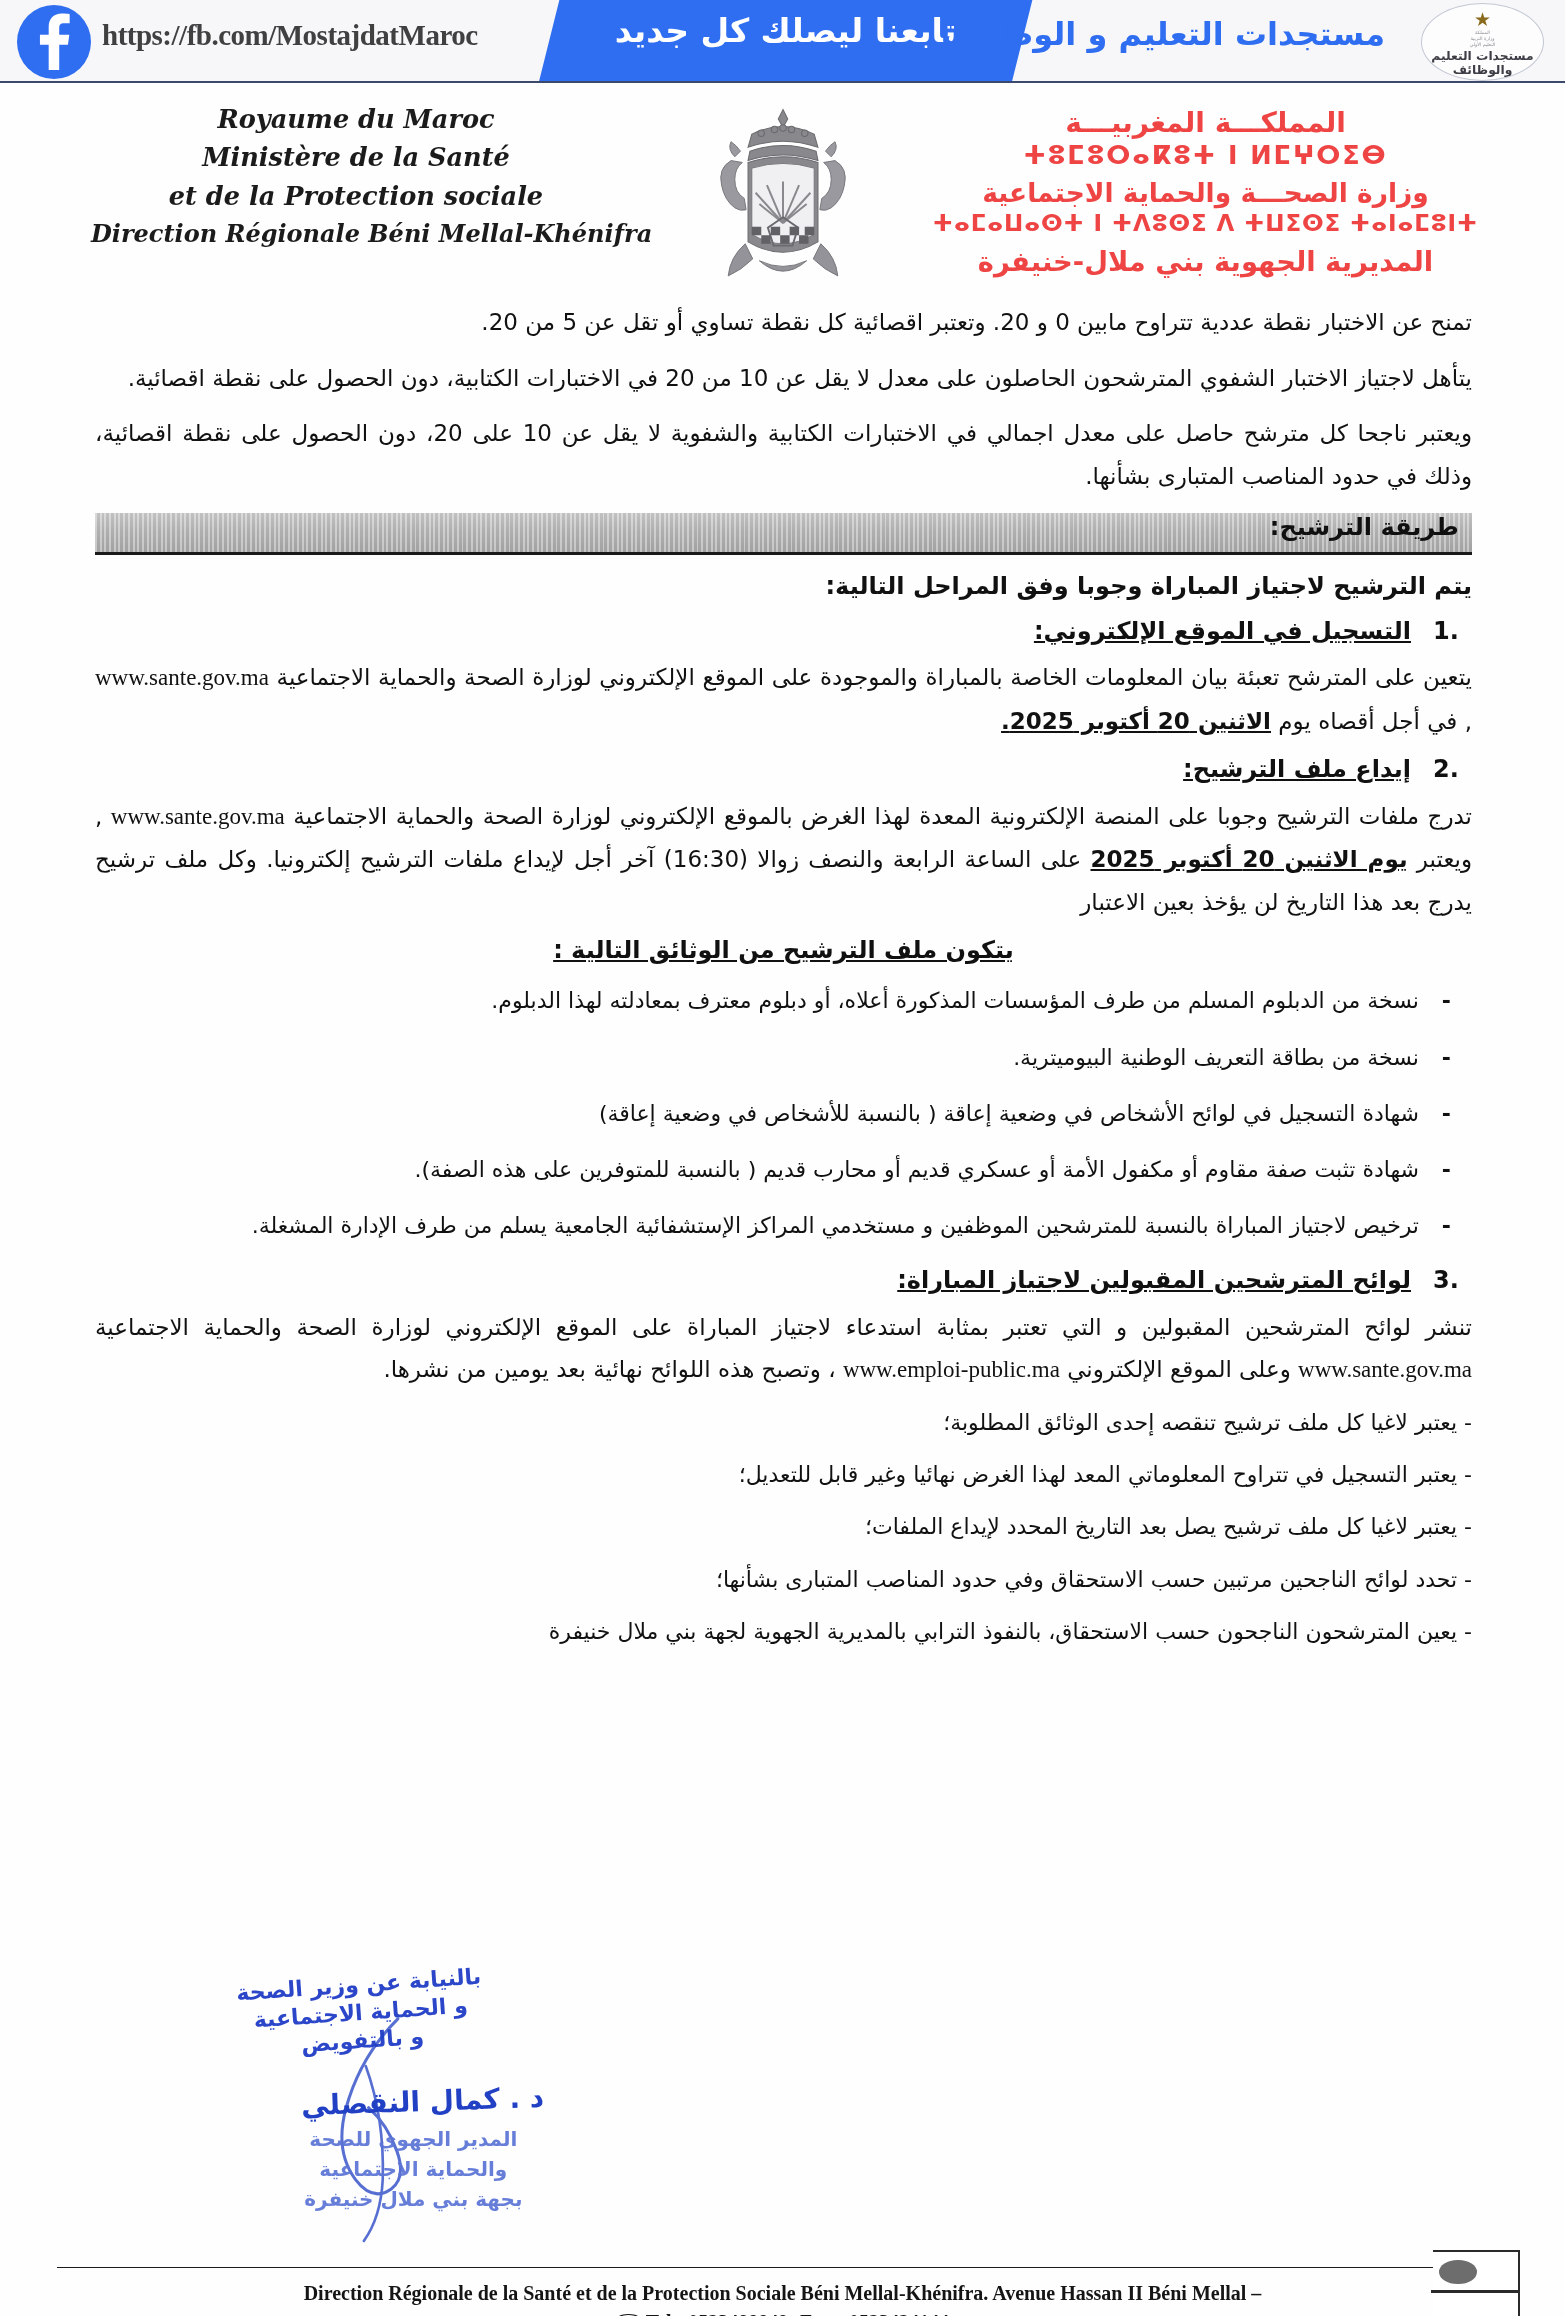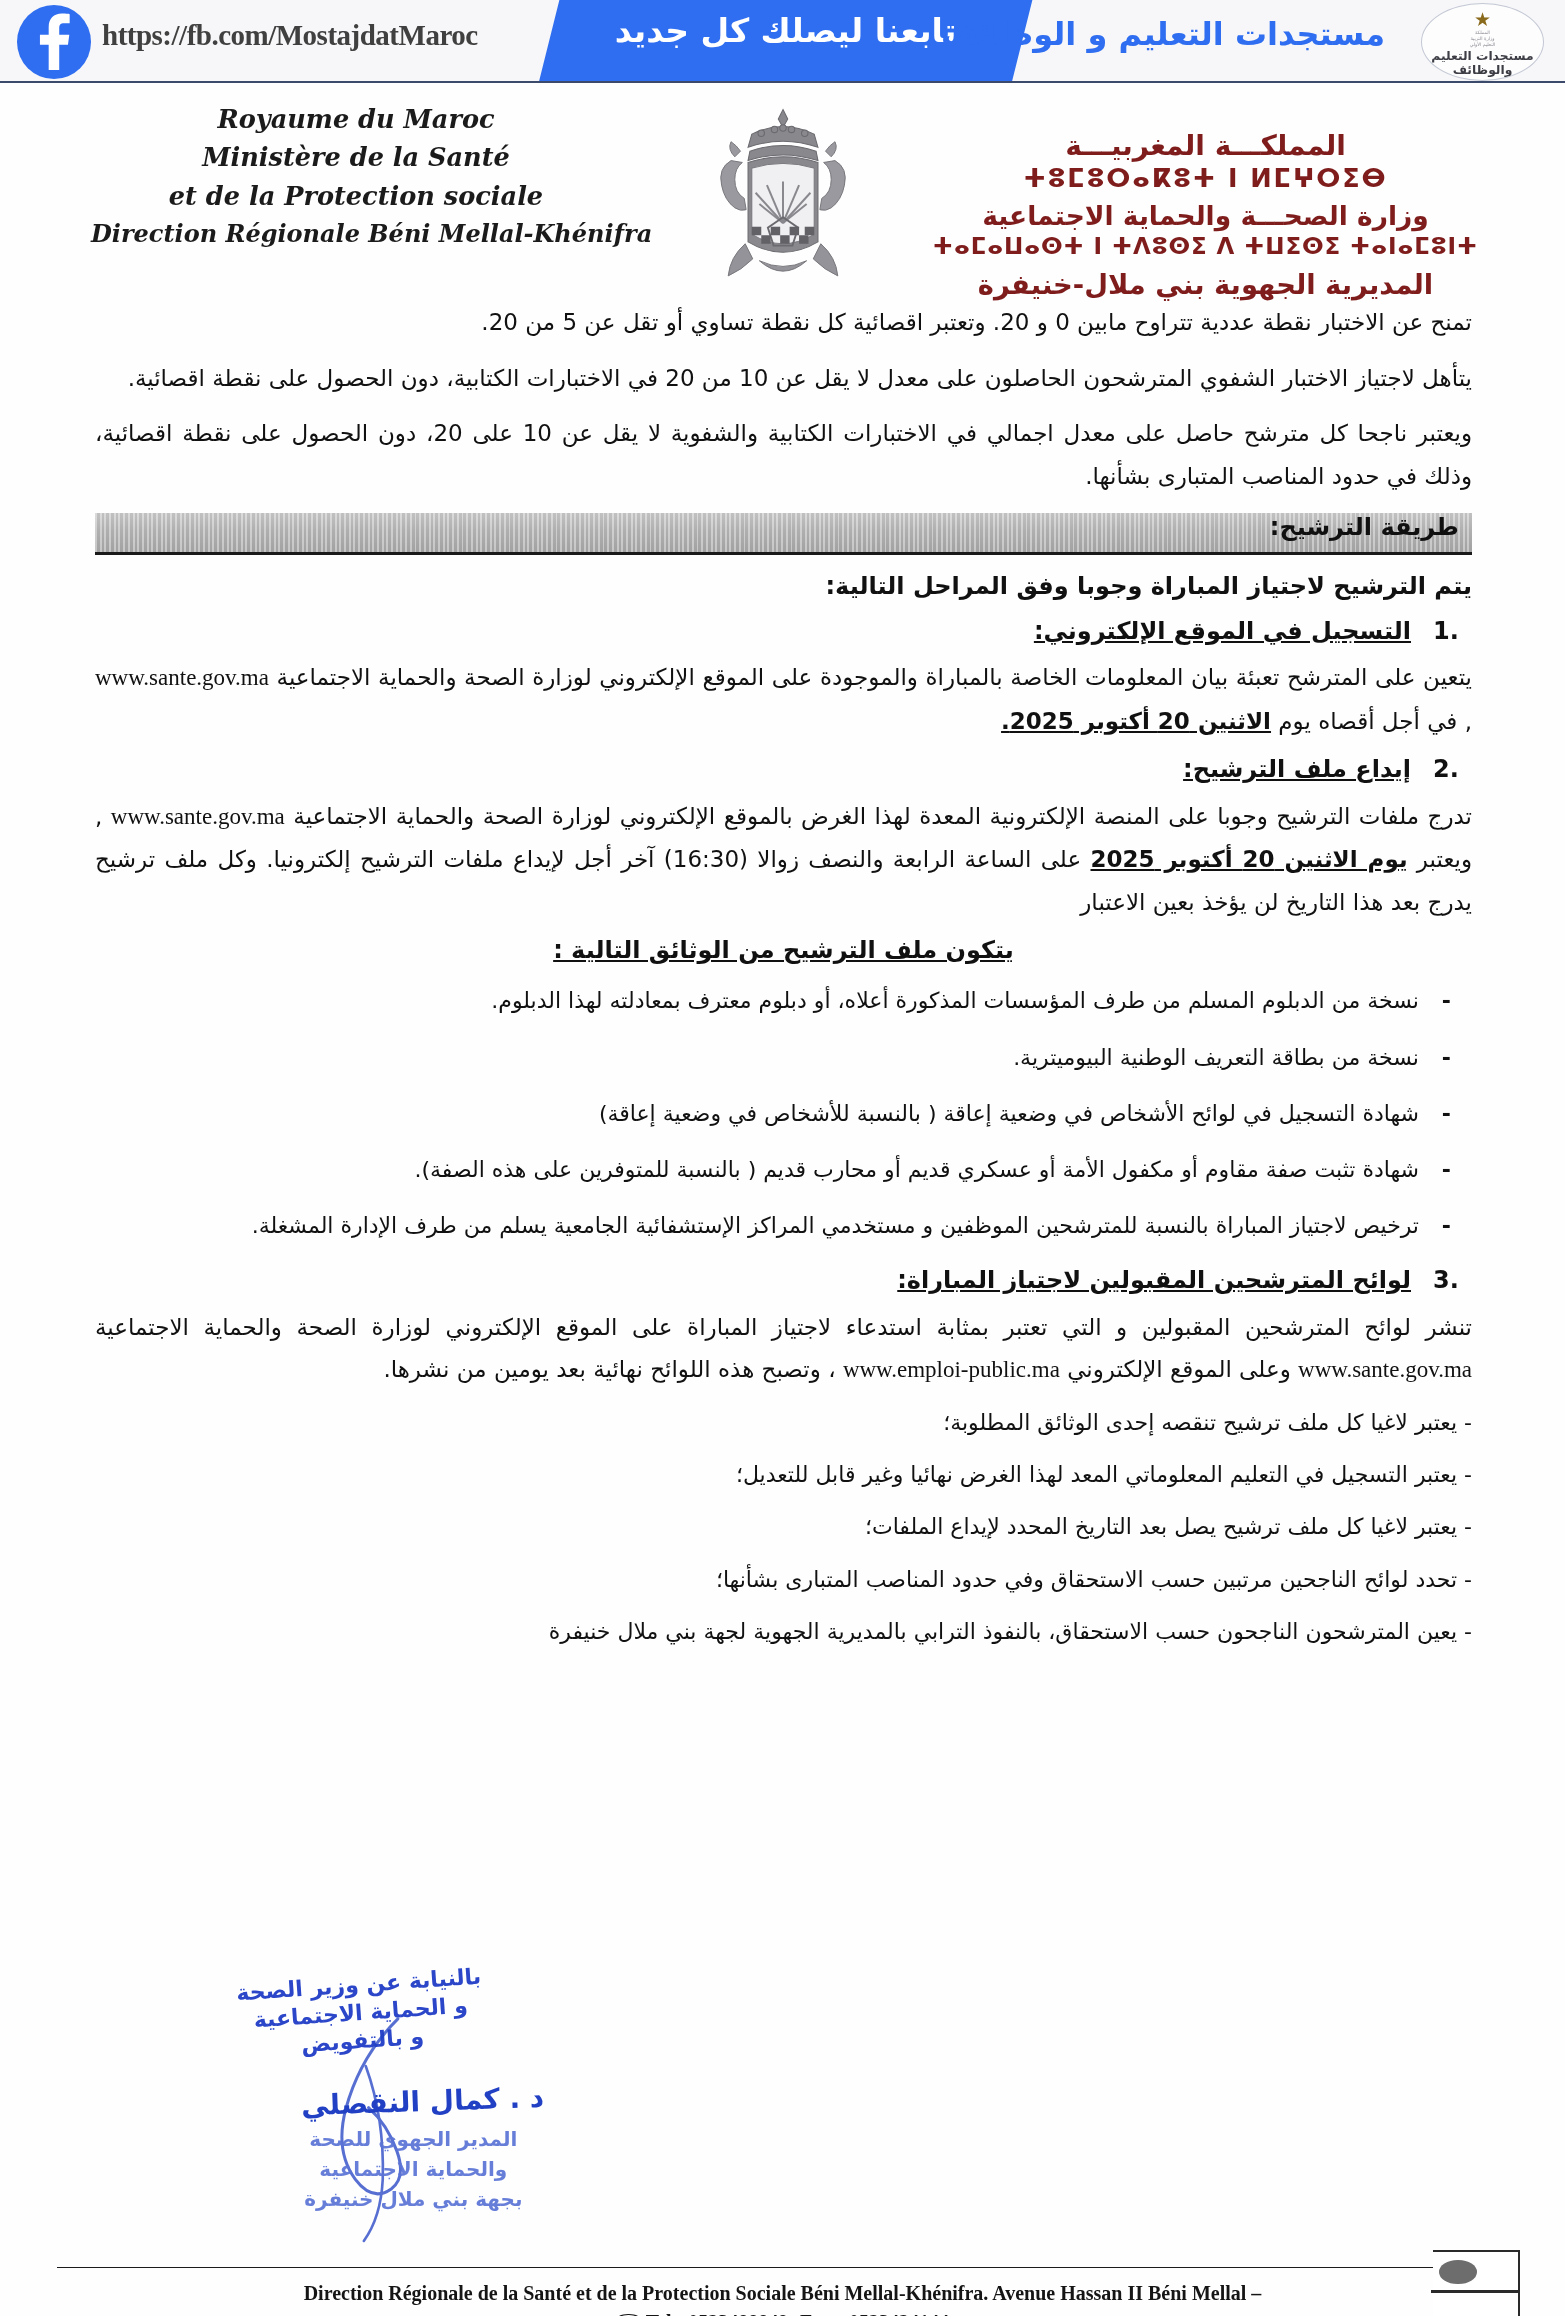--- a/index.html
+++ b/index.html
@@ -149,23 +149,22 @@
     width: 180px; height: 189px;
     opacity: 0.82;
   }
 
   .lh-ar {
     position: absolute;
     right: 66px; top: 13.2px;
     width: 587px;
     text-align: center;
     direction: rtl;
-    color: #7f1d1d;
-    font-family: "DejaVu Sans", sans-serif;
-    margin-top: 23px;
+    color: #ef4444;
+    font-family: "DejaVu Sans", sans-serif;
   }
   .lh-ar div { white-space: nowrap; }
   .lh-ar .a1 { font-size: 28px; font-weight: bold; letter-spacing: 0.9px; }
   .lh-ar .a2 { font-size: 25.6px; font-weight: bold; margin-top: 0.9px; letter-spacing: 1.9px; }
   .lh-ar .a3 { font-size: 26.5px; font-weight: bold; margin-top: 7.6px; }
   .lh-ar .a4 { font-size: 23px; font-weight: bold; margin-top: 1.9px; letter-spacing: 0.9px; }
   .lh-ar .a5 { font-size: 27.4px; font-weight: bold; margin-top: 9.5px; }
 
   
   .content {
@@ -533,21 +532,21 @@
       <span>تنشر لوائح المترشحين المقبولين و التي تعتبر بمثابة استدعاء لاجتياز المباراة على الموقع الإلكتروني لوزارة الصحة والحماية الاجتماعية</span>
       <span class="ltr">www.sante.gov.ma</span>
       <span>وعلى الموقع الإلكتروني</span>
       <span class="ltr">www.emploi-public.ma</span>
       <span>، وتصبح هذه اللوائح نهائية بعد يومين من نشرها.</span>
     </p>
 
 
     <div class="notes">
       <p>- يعتبر لاغيا كل ملف ترشيح تنقصه إحدى الوثائق المطلوبة؛</p>
-      <p>- يعتبر التسجيل في التعليم المعلوماتي المعد لهذا الغرض نهائيا وغير قابل للتعديل؛</p>
+      <p>- يعتبر التسجيل في تتراوح المعلوماتي المعد لهذا الغرض نهائيا وغير قابل للتعديل؛</p>
       <p>- يعتبر لاغيا كل ملف ترشيح يصل بعد التاريخ المحدد لإيداع الملفات؛</p>
       <p>- تحدد لوائح الناجحين مرتبين حسب الاستحقاق وفي حدود المناصب المتبارى بشأنها؛</p>
       <p>- يعين المترشحون الناجحون حسب الاستحقاق، بالنفوذ الترابي بالمديرية الجهوية  لجهة بني ملال خنيفرة</p>
     </div>
   </div>
 
   <div class="sig">
     <div class="sig-head">
       <div>بالنيابة عن وزير الصحة</div>
       <div>و الحماية الاجتماعية</div>

